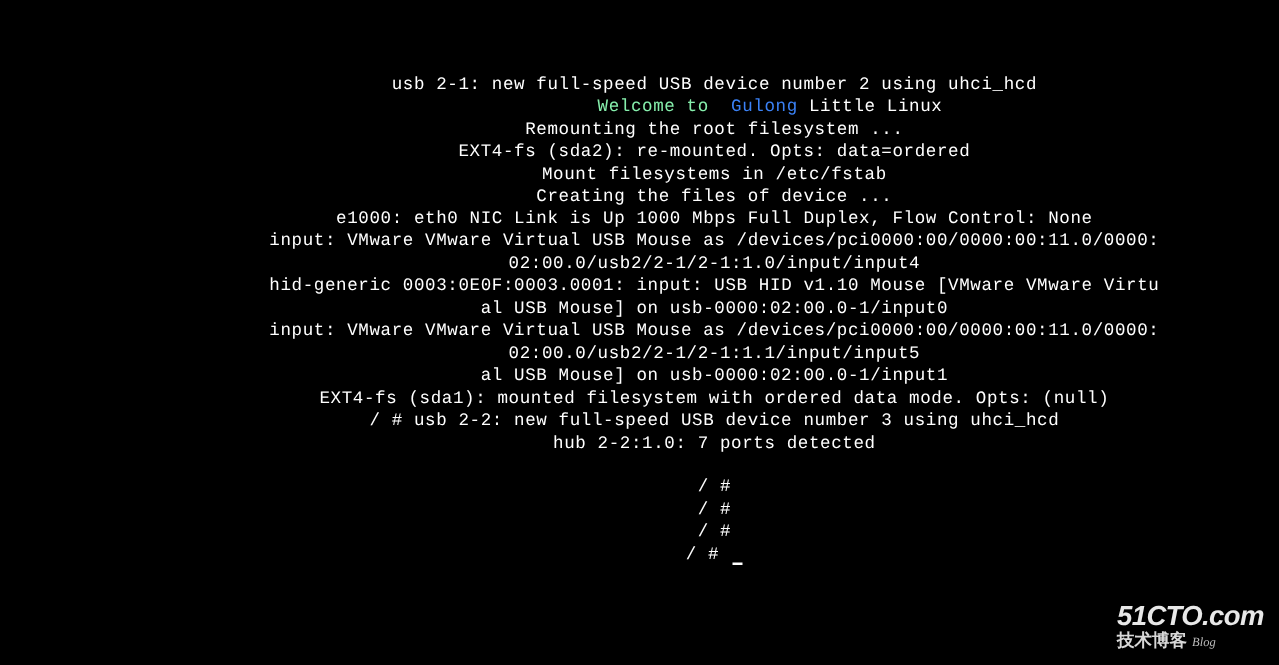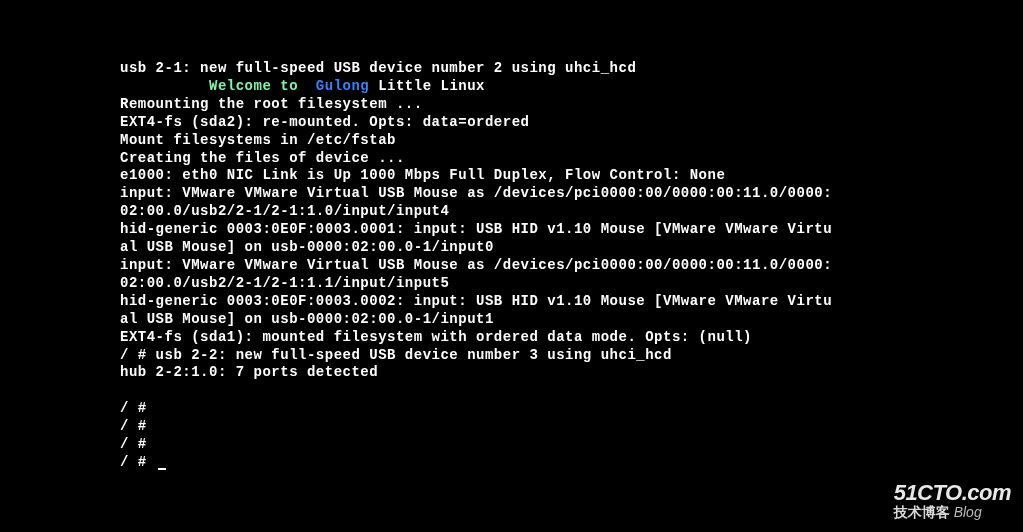--- a/index.html
+++ b/index.html
@@ -14,21 +14,22 @@
       font-family: "Courier New", Courier, monospace;
       font-size: 14px;
       color: #ffffff;
       position: relative;
       overflow: hidden;
     }
     .terminal {
       padding: 60px 0 0 120px;
       line-height: 1.28;
       letter-spacing: 0.5px;
-      font-weight: bold;
+      font-weight: normal;
+      text-align: center;
     }
     .line {
       white-space: pre;
     }
     .welcome-line {
       white-space: pre;
     }
     .welcome-prefix {
       color: #86efac;
     }
@@ -62,25 +63,26 @@
       letter-spacing: -0.5px;
       text-shadow: 1px 1px 2px rgba(0,0,0,0.8);
     }
     .watermark .wm-bottom {
       color: #d8d8d8;
       font-size: 14px;
       font-weight: bold;
       margin-top: -2px;
     }
     .watermark .wm-blog {
-      font-size: 14px;
+      font-size: 10px;
       font-style: italic;
       font-weight: normal;
       color: #bababa;
       margin-left: 4px;
+      font-family: Liberation Serif, serif;
     }
   </style>
 </head>
 <body>
 
 <div class="terminal">
   <div id="lines-before">
       <div class="line">usb 2-1: new full-speed USB device number 2 using uhci_hcd</div>
     </div>
   <div class="welcome-line"><span class="welcome-prefix">          Welcome to  </span><span class="brand">Gulong</span><span class="welcome-suffix"> Little Linux</span></div>
@@ -89,21 +91,20 @@
       <div class="line">EXT4-fs (sda2): re-mounted. Opts: data=ordered</div>
       <div class="line">Mount filesystems in /etc/fstab</div>
       <div class="line">Creating the files of device ...</div>
       <div class="line">e1000: eth0 NIC Link is Up 1000 Mbps Full Duplex, Flow Control: None</div>
       <div class="line">input: VMware VMware Virtual USB Mouse as /devices/pci0000:00/0000:00:11.0/0000:</div>
       <div class="line">02:00.0/usb2/2-1/2-1:1.0/input/input4</div>
       <div class="line">hid-generic 0003:0E0F:0003.0001: input: USB HID v1.10 Mouse [VMware VMware Virtu</div>
       <div class="line">al USB Mouse] on usb-0000:02:00.0-1/input0</div>
       <div class="line">input: VMware VMware Virtual USB Mouse as /devices/pci0000:00/0000:00:11.0/0000:</div>
       <div class="line">02:00.0/usb2/2-1/2-1:1.1/input/input5</div>
-      <div class="line">hid-generic 0003:0E0F:0003.0002: input: USB HID v1.10 Mouse [VMware VMware Virtu</div>
       <div class="line">al USB Mouse] on usb-0000:02:00.0-1/input1</div>
       <div class="line">EXT4-fs (sda1): mounted filesystem with ordered data mode. Opts: (null)</div>
       <div class="line">/ # usb 2-2: new full-speed USB device number 3 using uhci_hcd</div>
       <div class="line">hub 2-2:1.0: 7 ports detected</div>
       <div class="line">&nbsp;</div>
       <div class="line">/ #</div>
       <div class="line">/ #</div>
       <div class="line">/ #</div>
     </div>
   <div class="line"><span>/ # </span><span class="cursor"></span></div>

